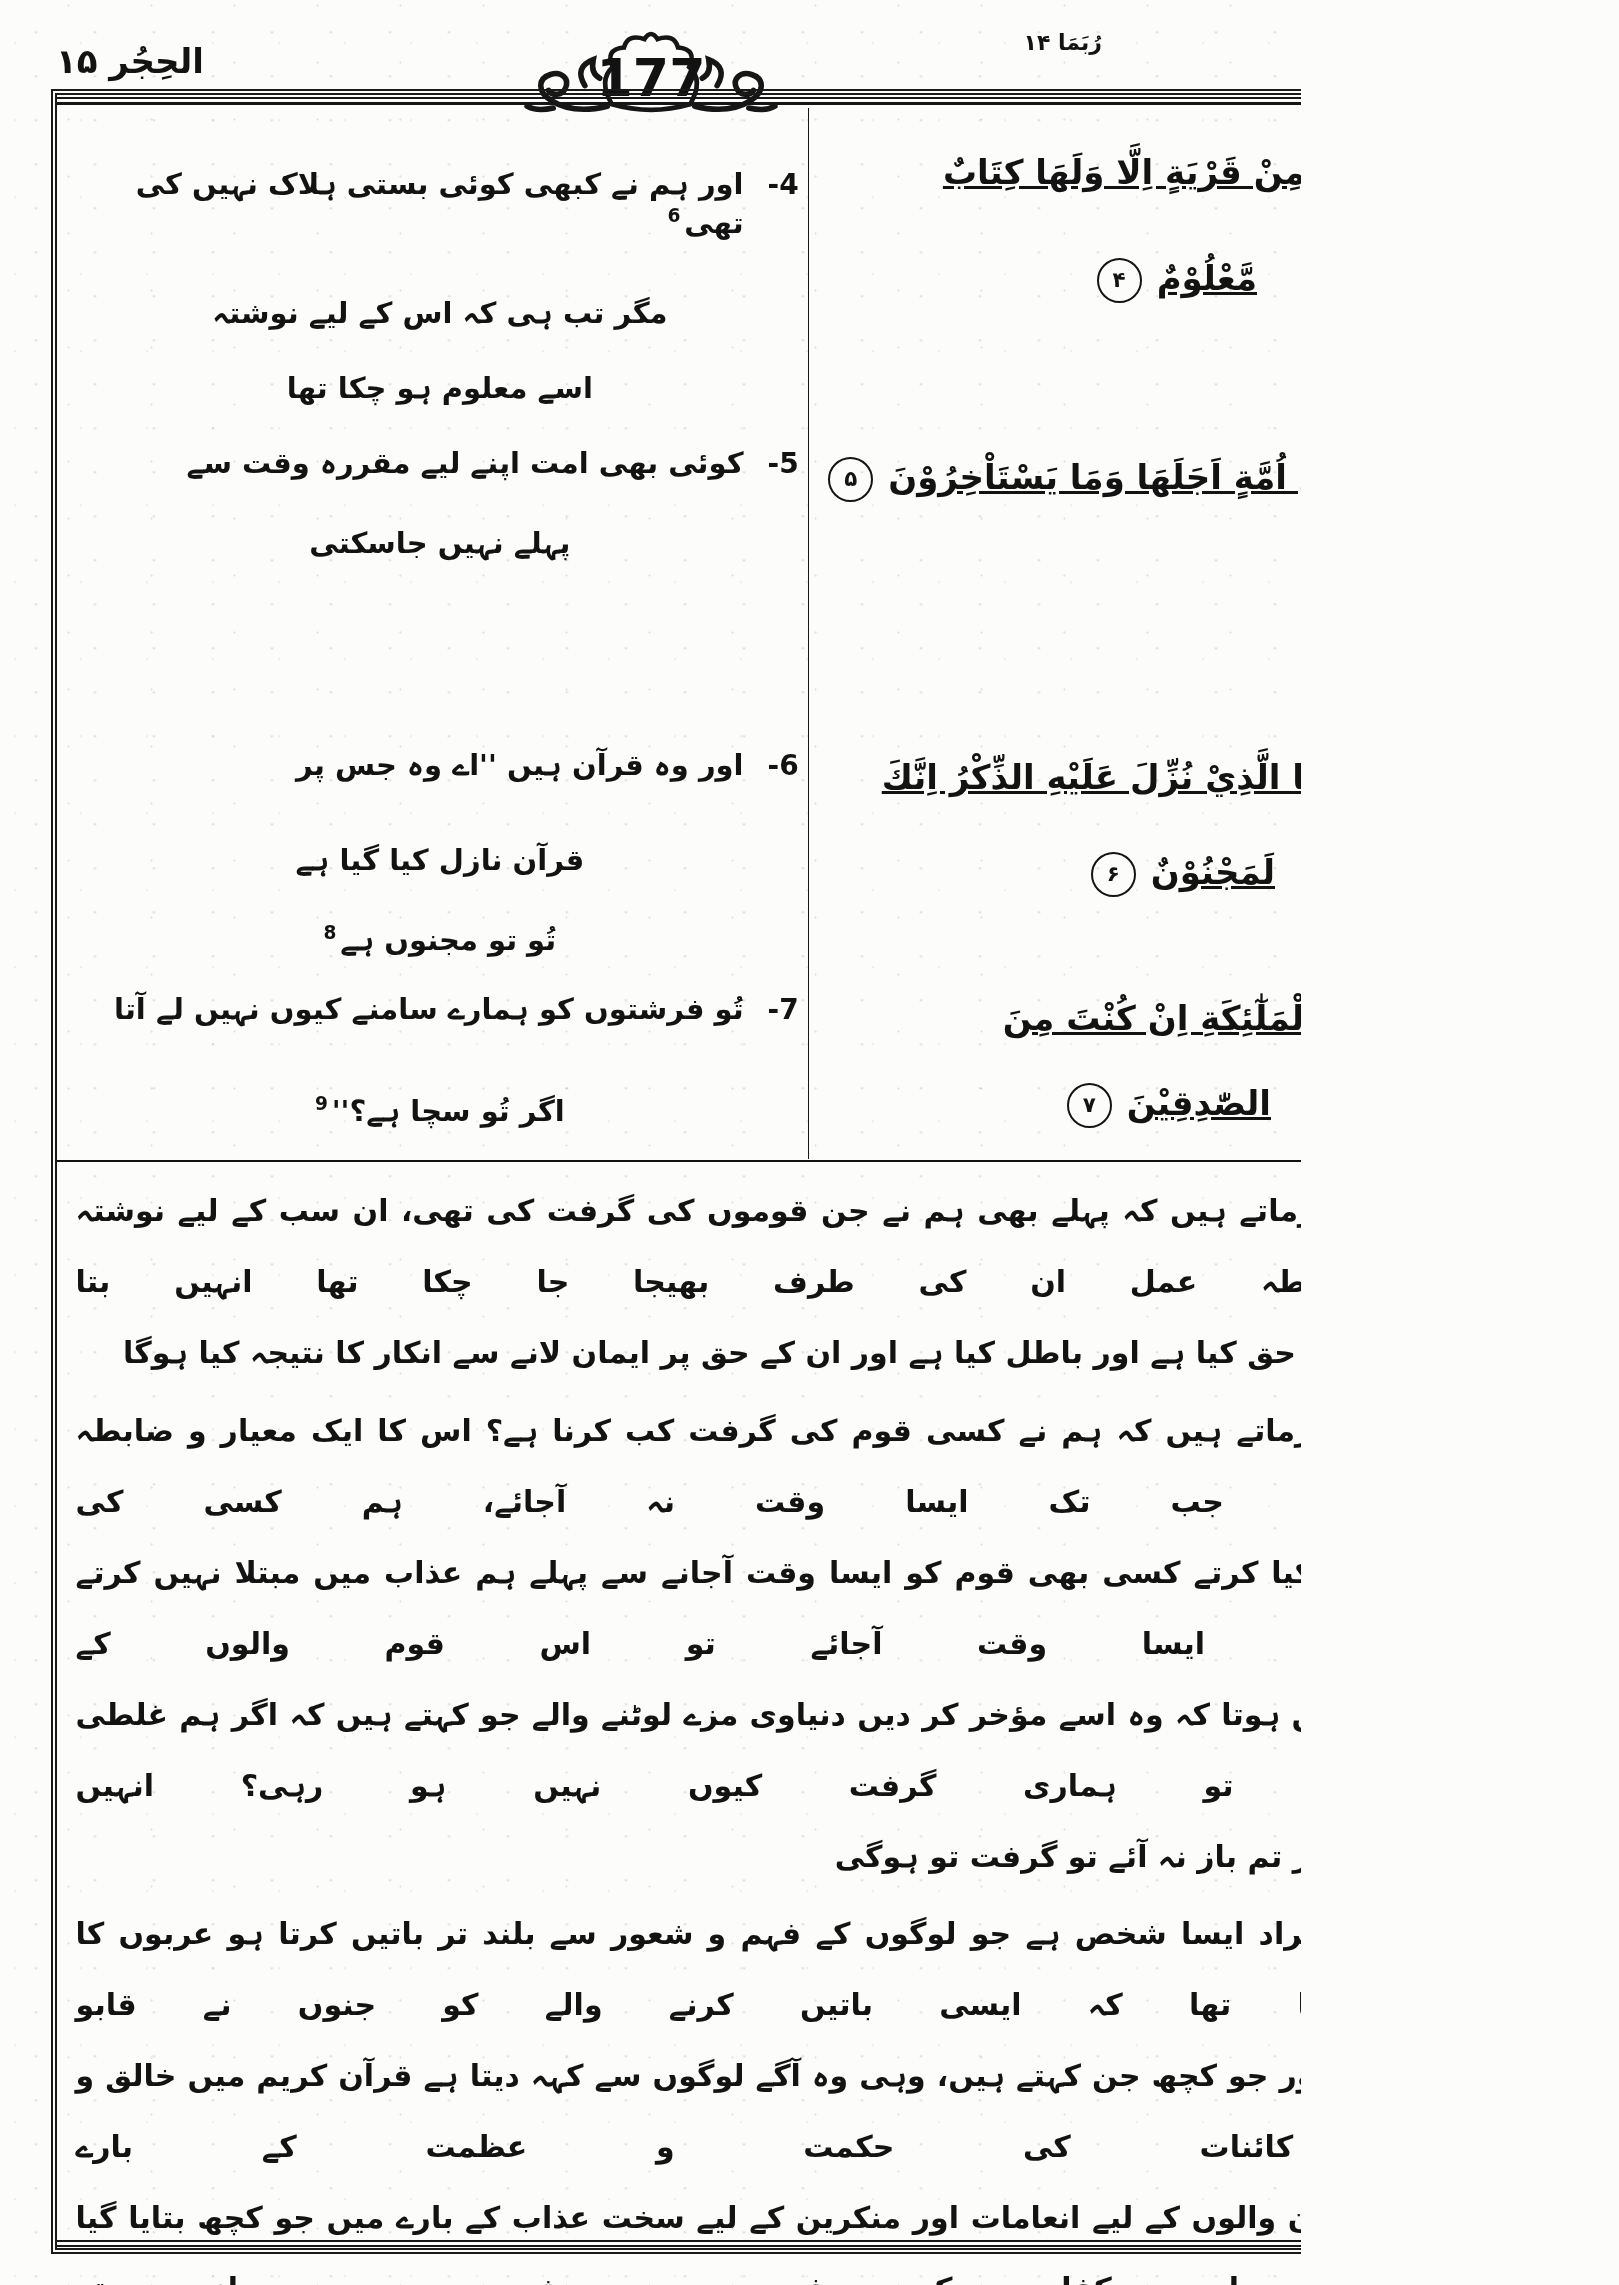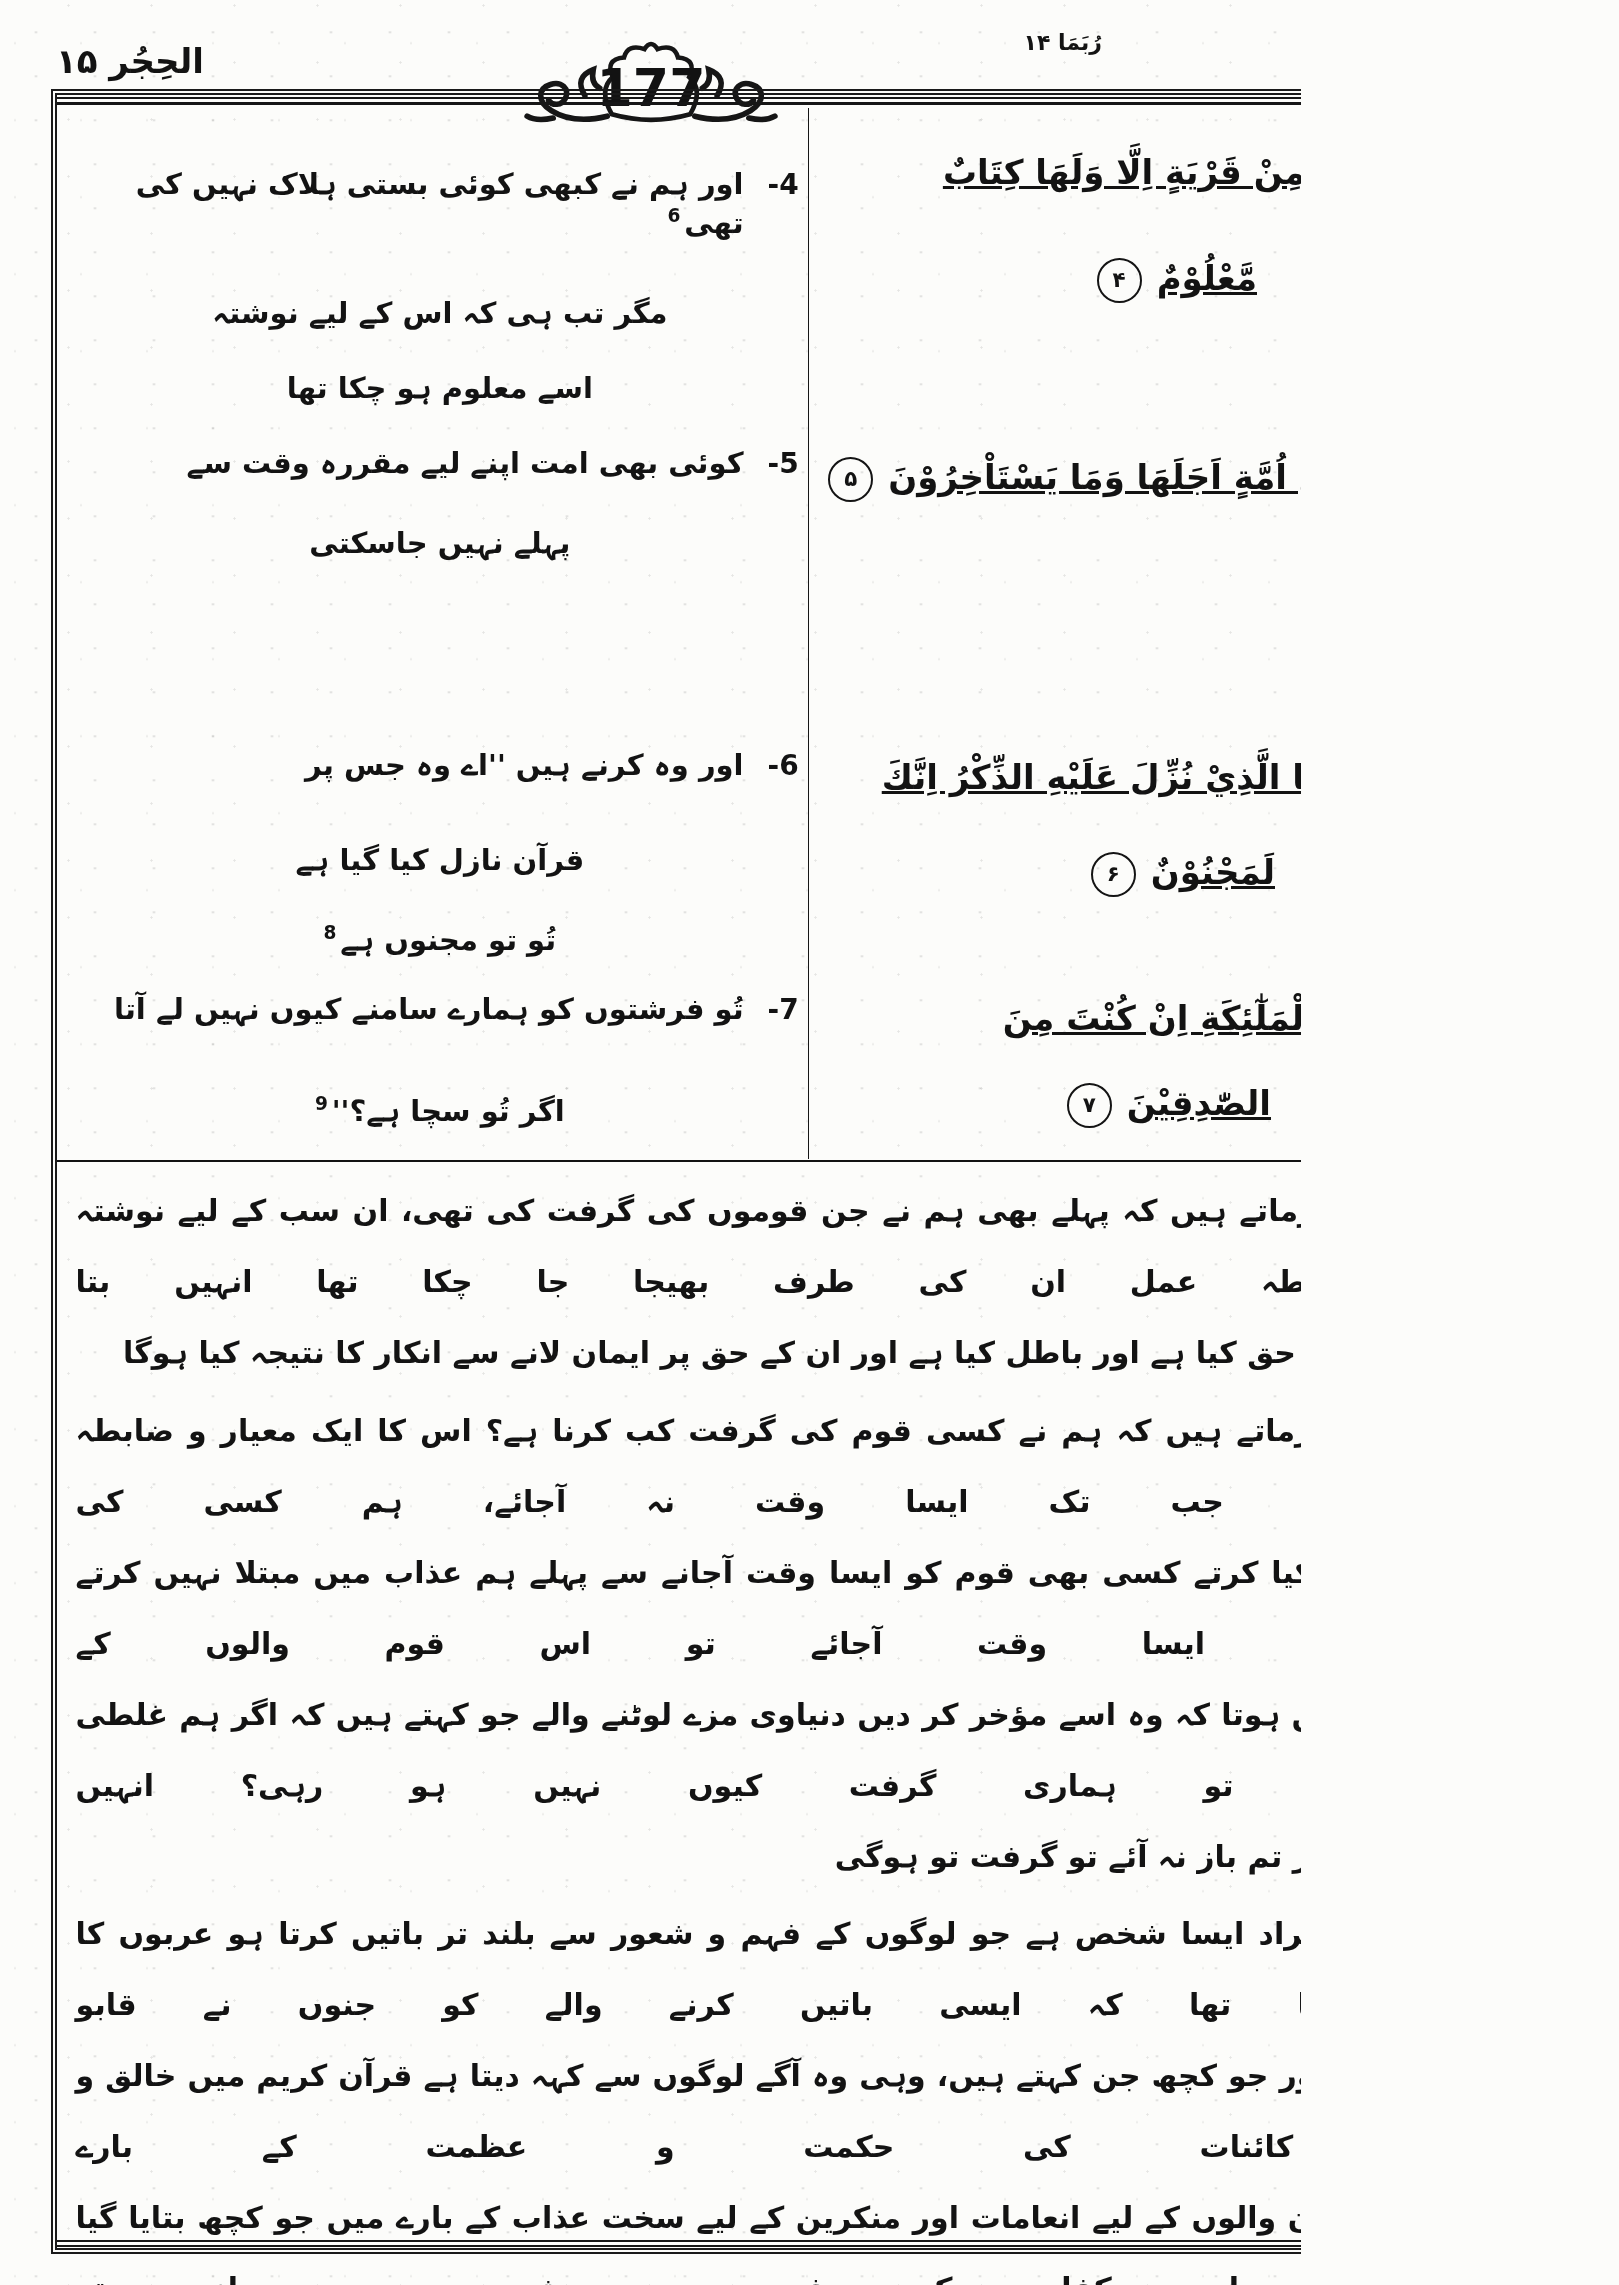--- a/index.html
+++ b/index.html
@@ -14,21 +14,21 @@
     background:
       radial-gradient(circle, rgba(0,0,0,.13) 0.9px, transparent 1.4px) 6.5px 10.3px / 59px 44px,
       radial-gradient(circle, rgba(0,0,0,.09) 0.9px, transparent 1.4px) 27px 34px / 83px 57px,
       radial-gradient(circle, rgba(0,0,0,.07) 0.9px, transparent 1.3px) 48px 4.7px / 66px 77px,
       #fcfcfa;
   }
 
   
   .hdr-surah{position:absolute;left:56px;top:41px;font-size:34px;font-weight:bold;direction:rtl;}
   .hdr-juz{position:absolute;right:199px;top:30px;font-size:22px;font-weight:bold;direction:rtl;}
-  .hdr-medallion{position:absolute;left:50%;top:36px;transform:translateX(-50%);}
+  .hdr-medallion{position:absolute;left:50%;top:26px;transform:translateX(-50%);}
 
   
   .frame{
     position:absolute;left:51px;top:89px;width:1523px;height:2165px;
     box-sizing:border-box;border:6.5px double #1a1a1a;
   }
   .frame::before{
     content:"";position:absolute;left:0;right:0;top:1.9px;height:10.3px;
     background:repeating-linear-gradient(180deg,#161616 0 2.3px,rgba(0,0,0,0) 2.3px 5.2px);
   }
@@ -164,21 +164,21 @@
             <span class="vnum">-6</span>
             <span class="atext">وَقَالُوْا يٰۤاَيُّهَا الَّذِيْ نُزِّلَ عَلَيْهِ الذِّكْرُ اِنَّكَ</span>
           </div>
           <div class="aline2">
             <span class="atext">لَمَجْنُوْنٌ</span><span class="aya-circle">۶</span>
           </div>
         </div>
         <div class="ucell" lang="ur">
           <div class="uline1">
             <span class="vnum">-6</span>
-            <span class="utext">اور وہ کرنے ہیں ''اے وہ جس پر</span>
+            <span class="utext">اور وہ قرآن ہیں ''اے وہ جس پر</span>
           </div>
           <div class="uline2">قرآن نازل کیا گیا ہے</div>
           <div class="uline3"><span>تُو تو مجنوں ہے</span><sup class="fnref">8</sup></div>
         </div>
       </div>
 
       <div class="vrow">
         <div class="acell" lang="ar">
           <div class="aline1">
             <span class="vnum">-7</span>

